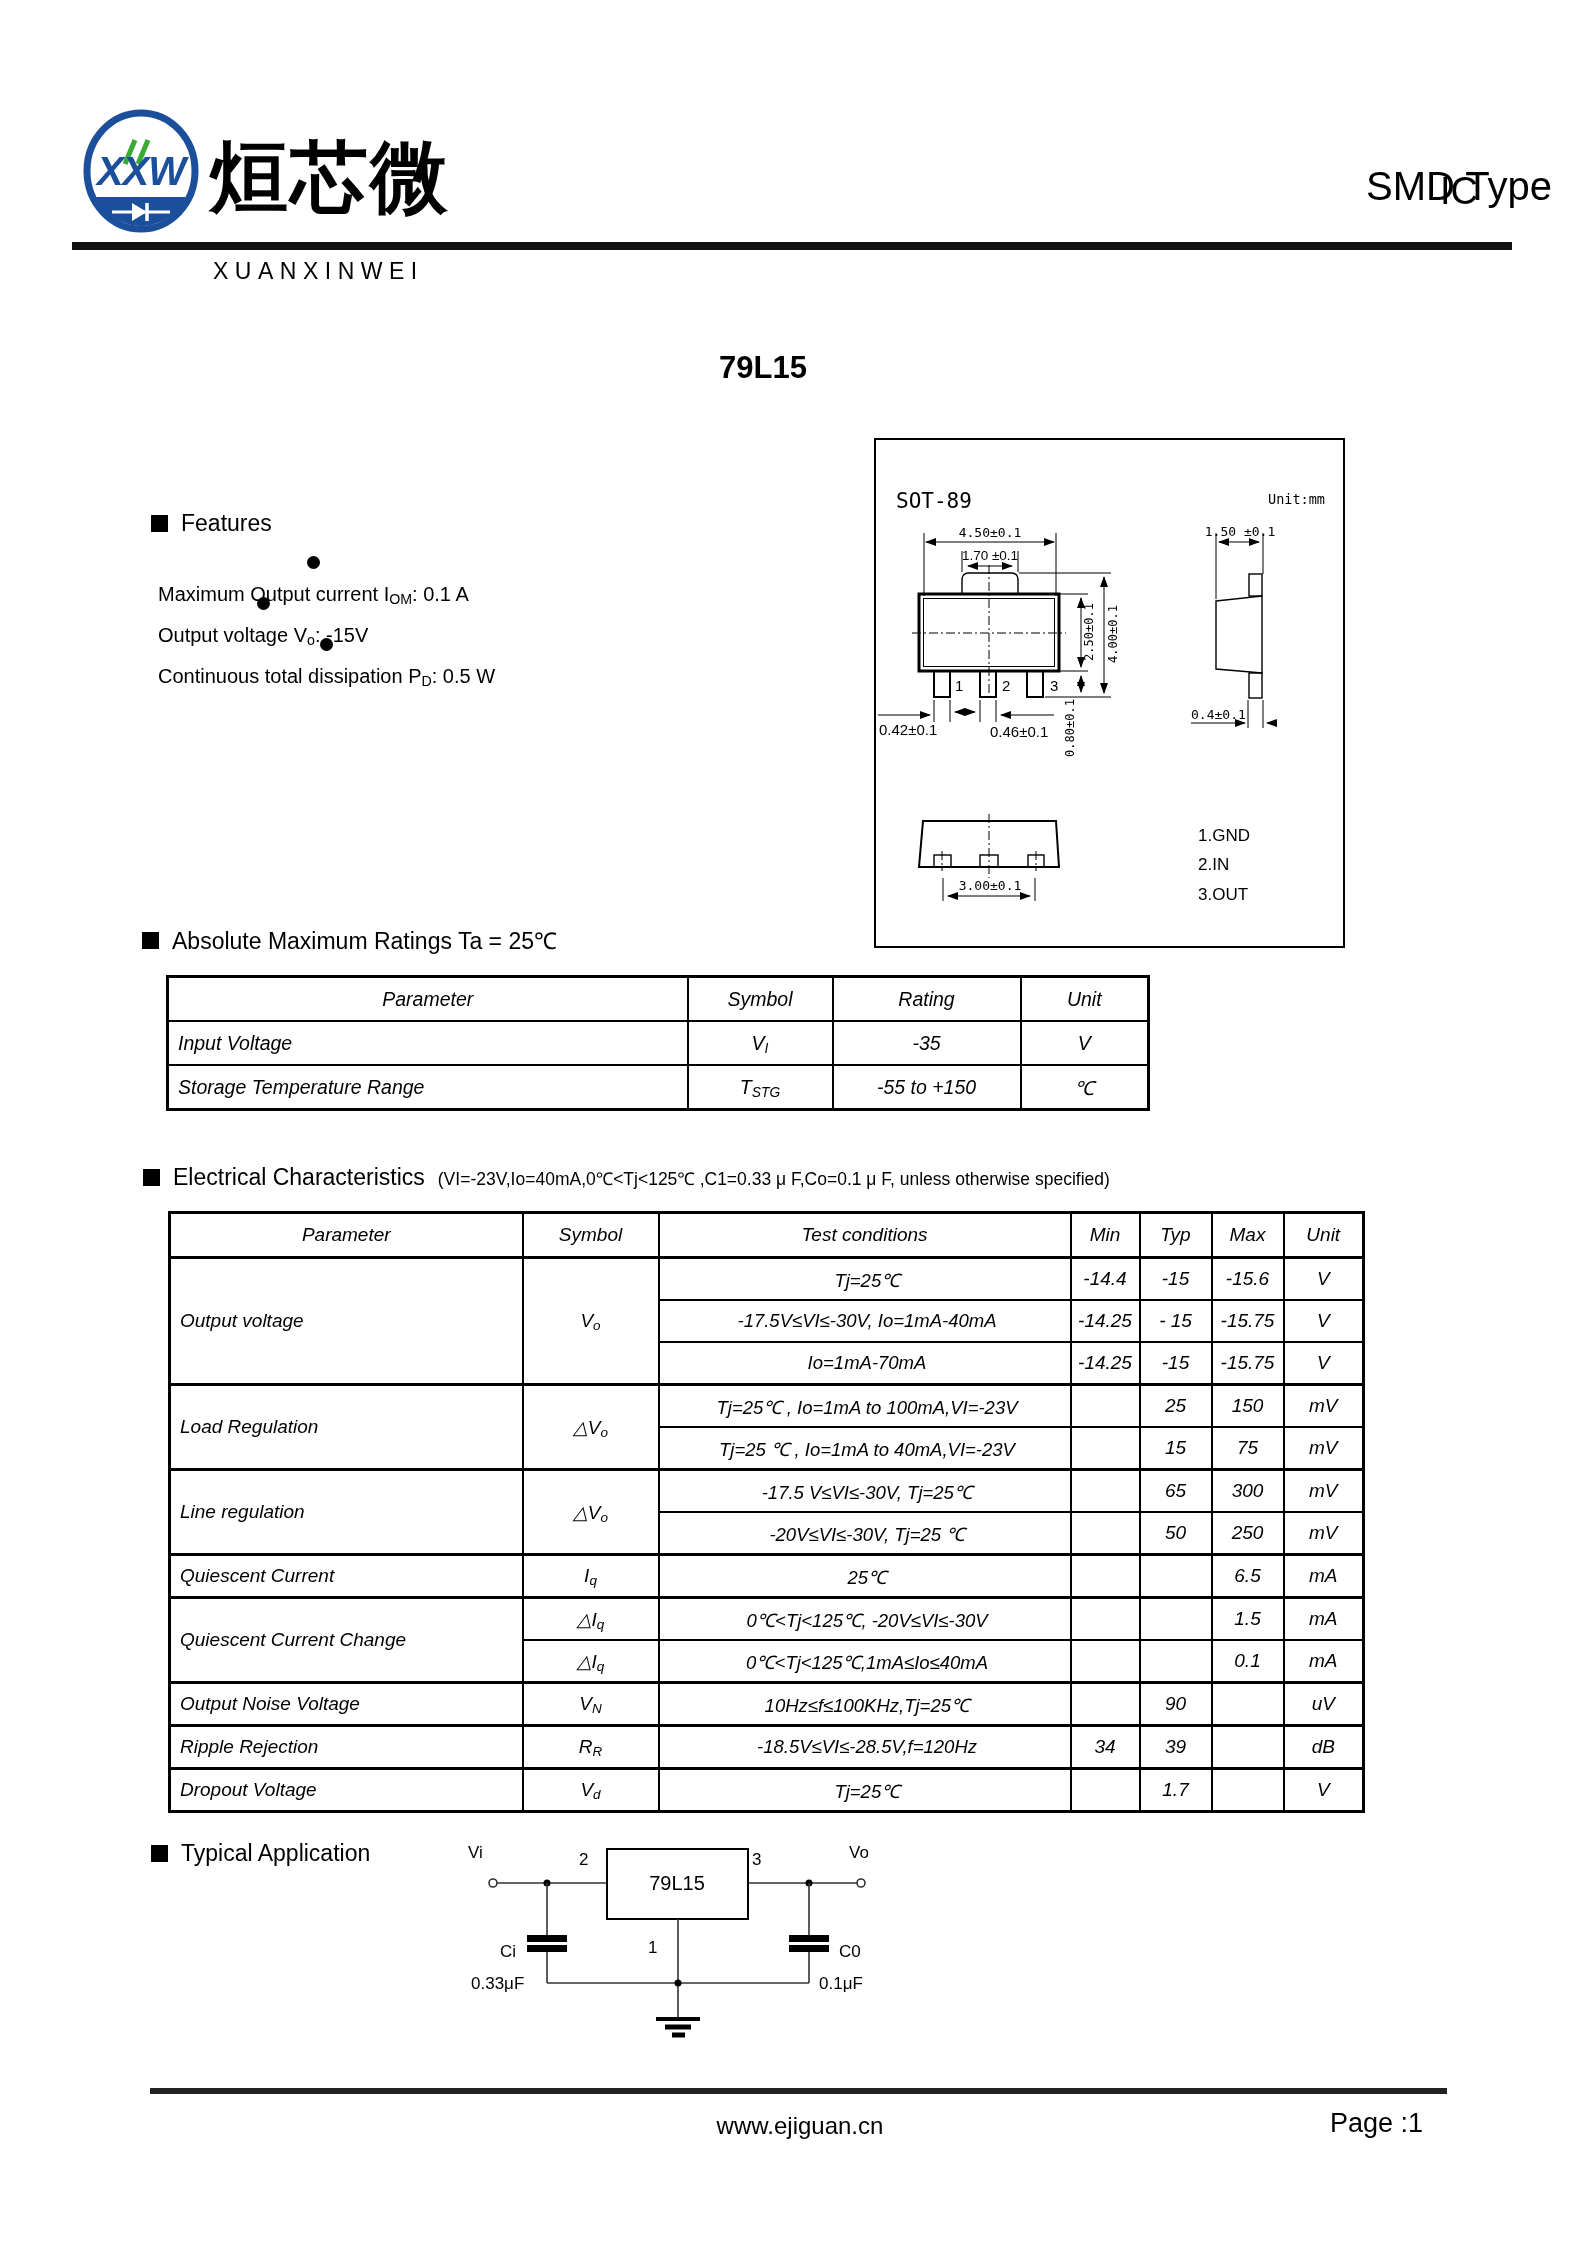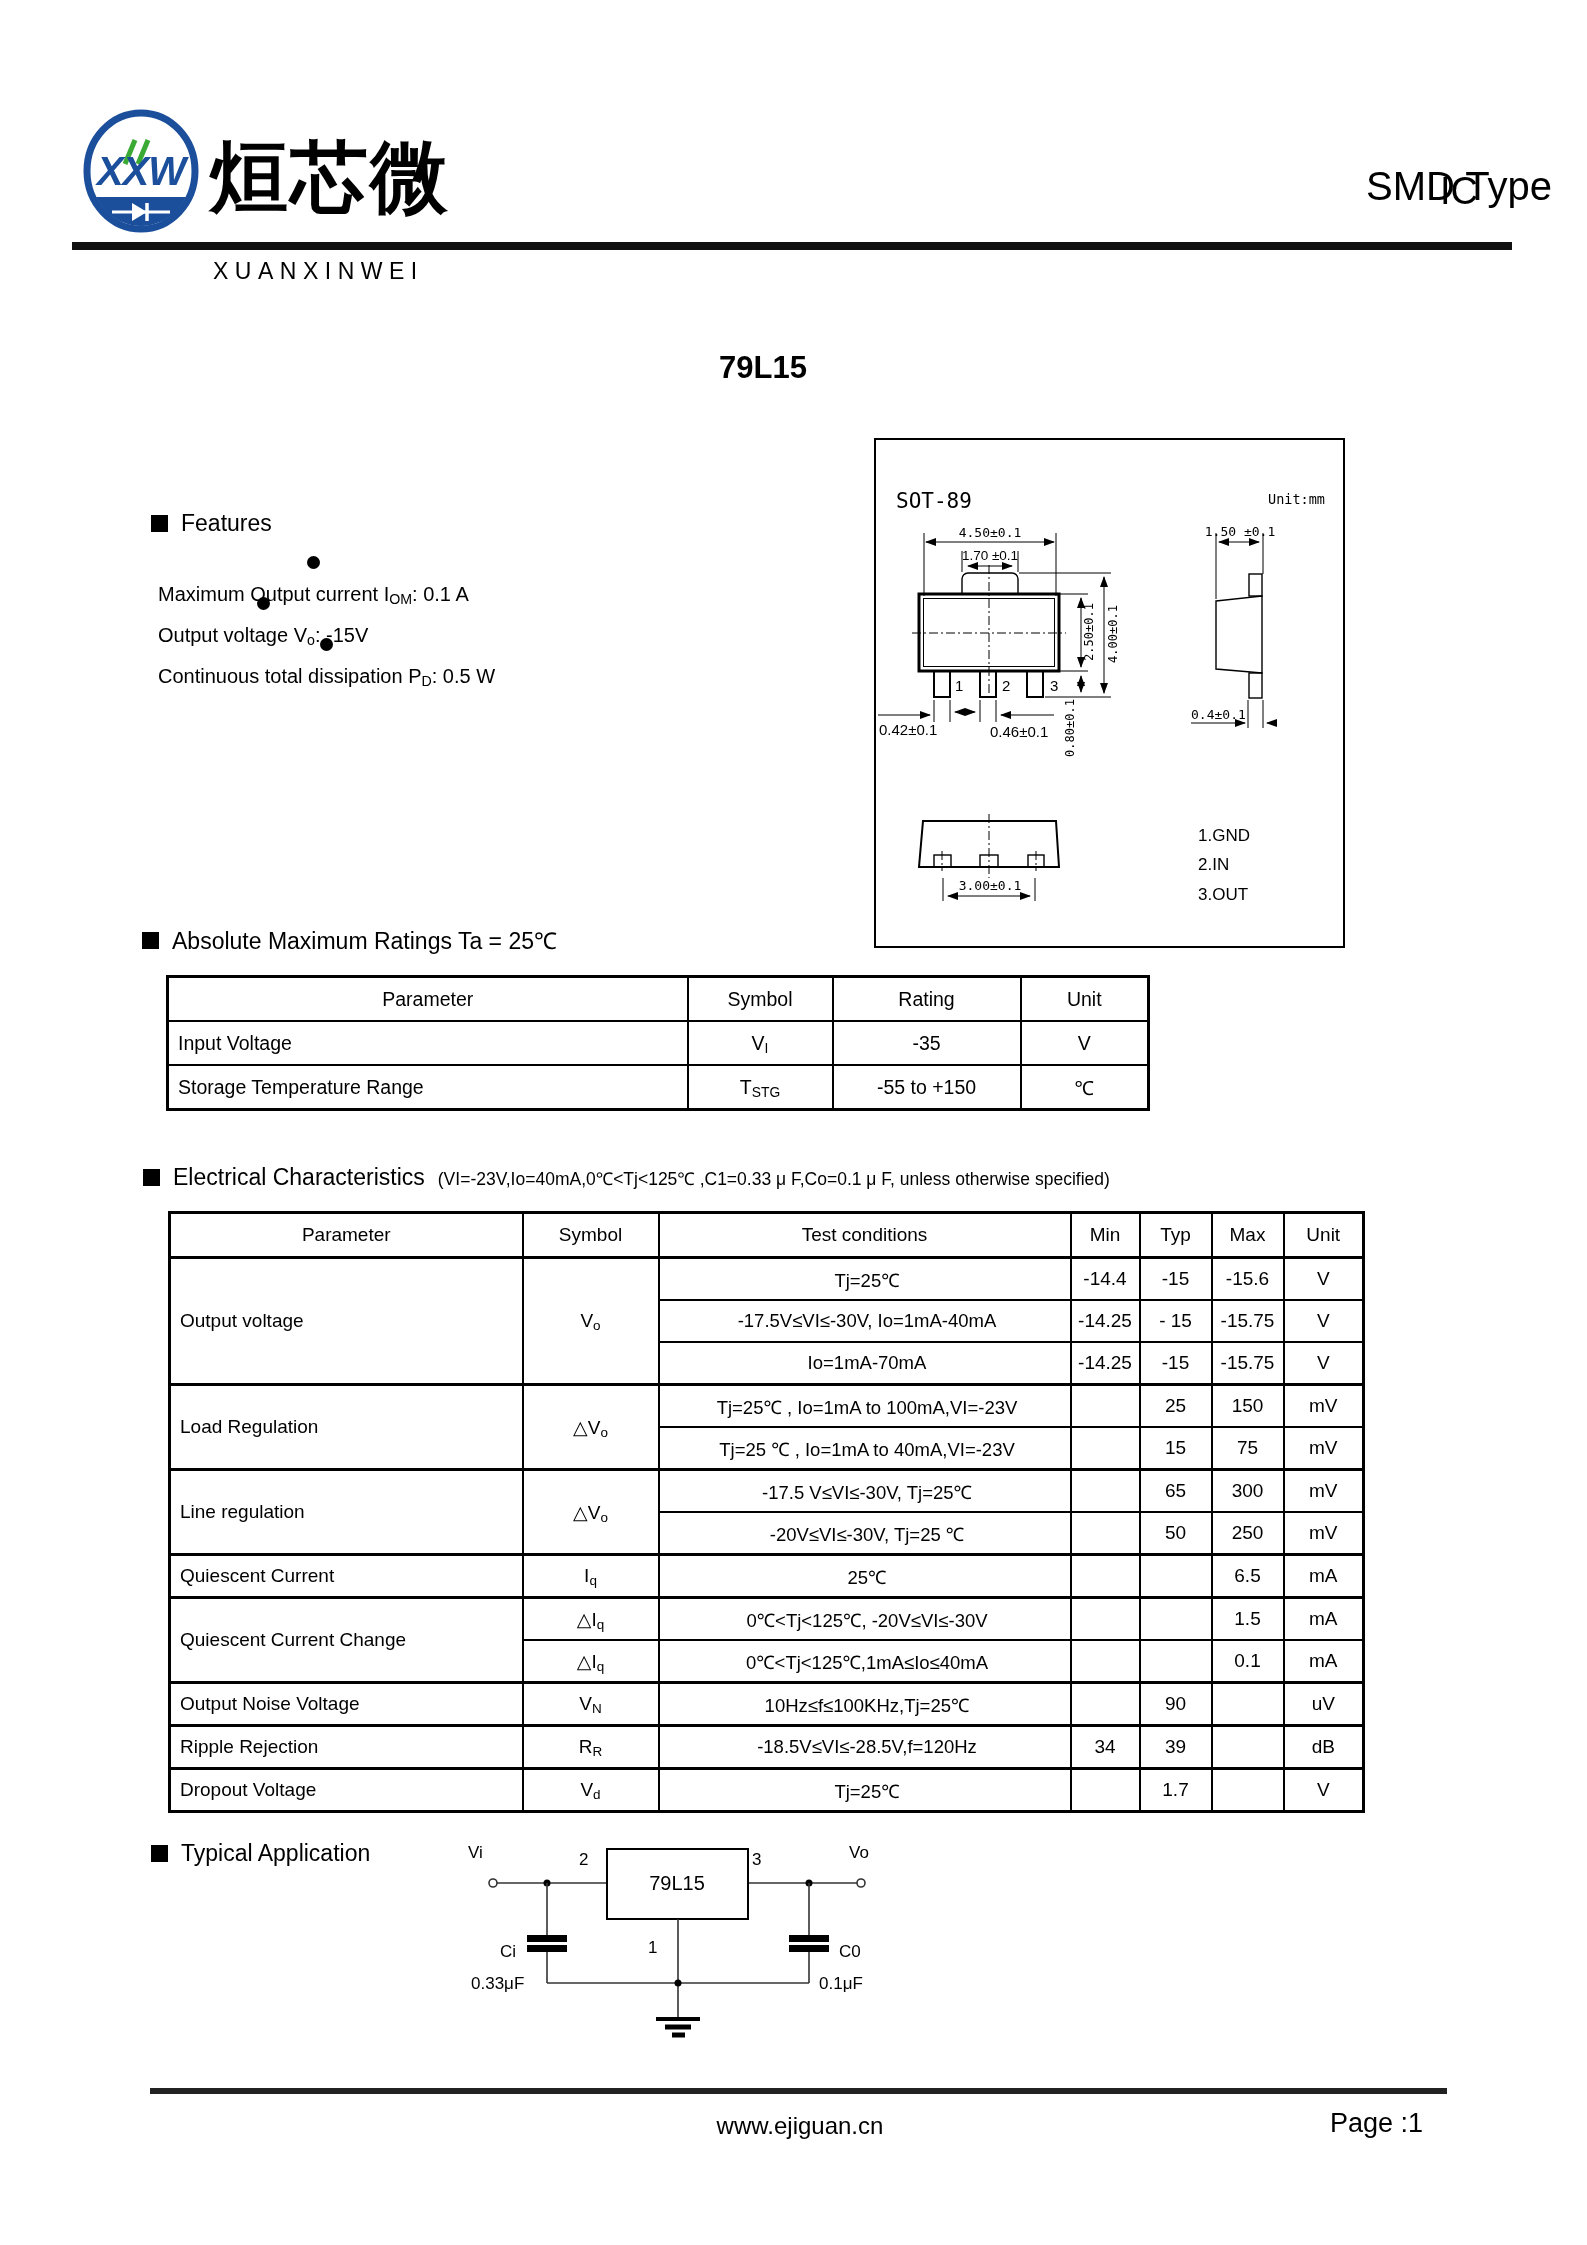--- a/index.html
+++ b/index.html
@@ -22,21 +22,21 @@
   .sq{width:17px;height:17px;background:#000;flex:0 0 auto;}
   .sect-title{font-size:23px;white-space:nowrap;}
   .sect-note{font-size:17.5px;white-space:nowrap;}
 
   
   .feat{display:flex;align-items:center;gap:14px;font-size:20px;white-space:nowrap;flex-direction:column;}
   .dot{width:13px;height:13px;border-radius:50%;background:#000;flex:0 0 auto;}
   sub{font-size:71%;vertical-align:-3px;line-height:0;}
 
   
-  table{border-collapse:collapse;table-layout:fixed;background:#fff;}
+  table{border-collapse:collapse;table-layout:fixed;background:#fff;font-style:italic;}
   .amr,.ec{border:3px solid #000;}
   .amr th,.amr td,.ec th,.ec td{border:2px solid #000;font-weight:400;overflow:hidden;white-space:nowrap;}
   .amr th,.amr td{font-size:19.5px;height:42px;text-align:center;padding:0 4px;}
   .ec th{font-size:19px;height:42px;text-align:center;border-bottom:3px solid #000;padding:0 2px;}
   .ec td{font-size:19px;height:40px;text-align:center;padding:0 2px;}
   .pl{text-align:left !important;padding-left:9px !important;}
   .cond{text-align:center;padding-left:7px !important;font-size:18.5px !important;}
   .ec tr.g > td{border-top:3px solid #000;}
 
   

